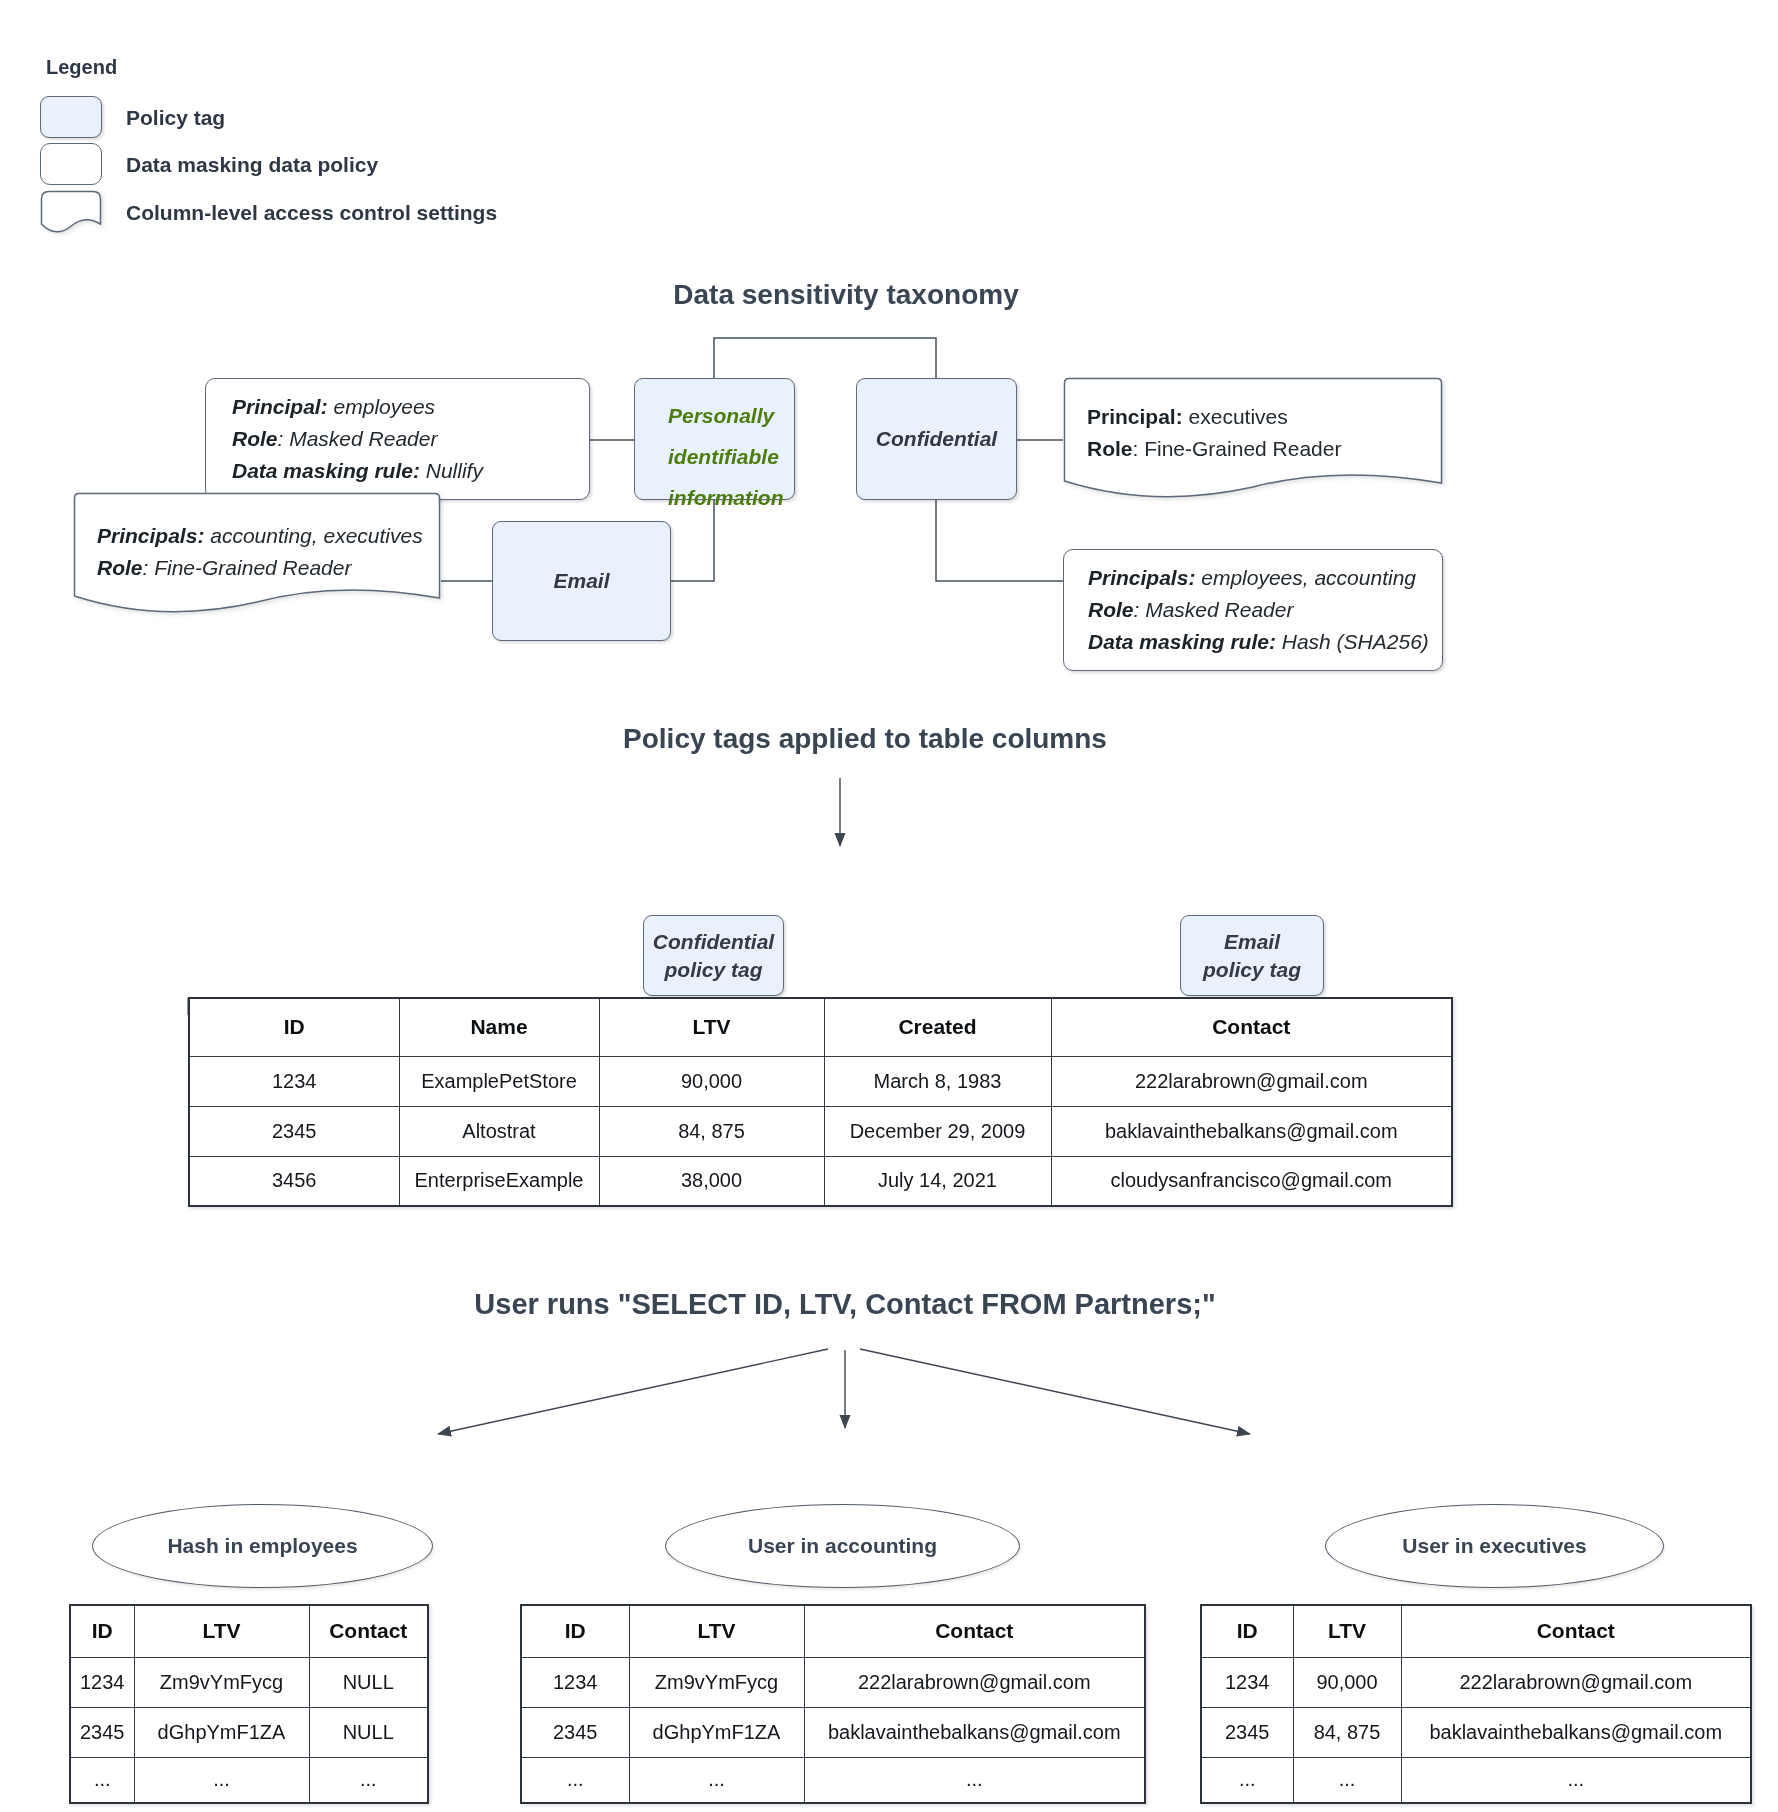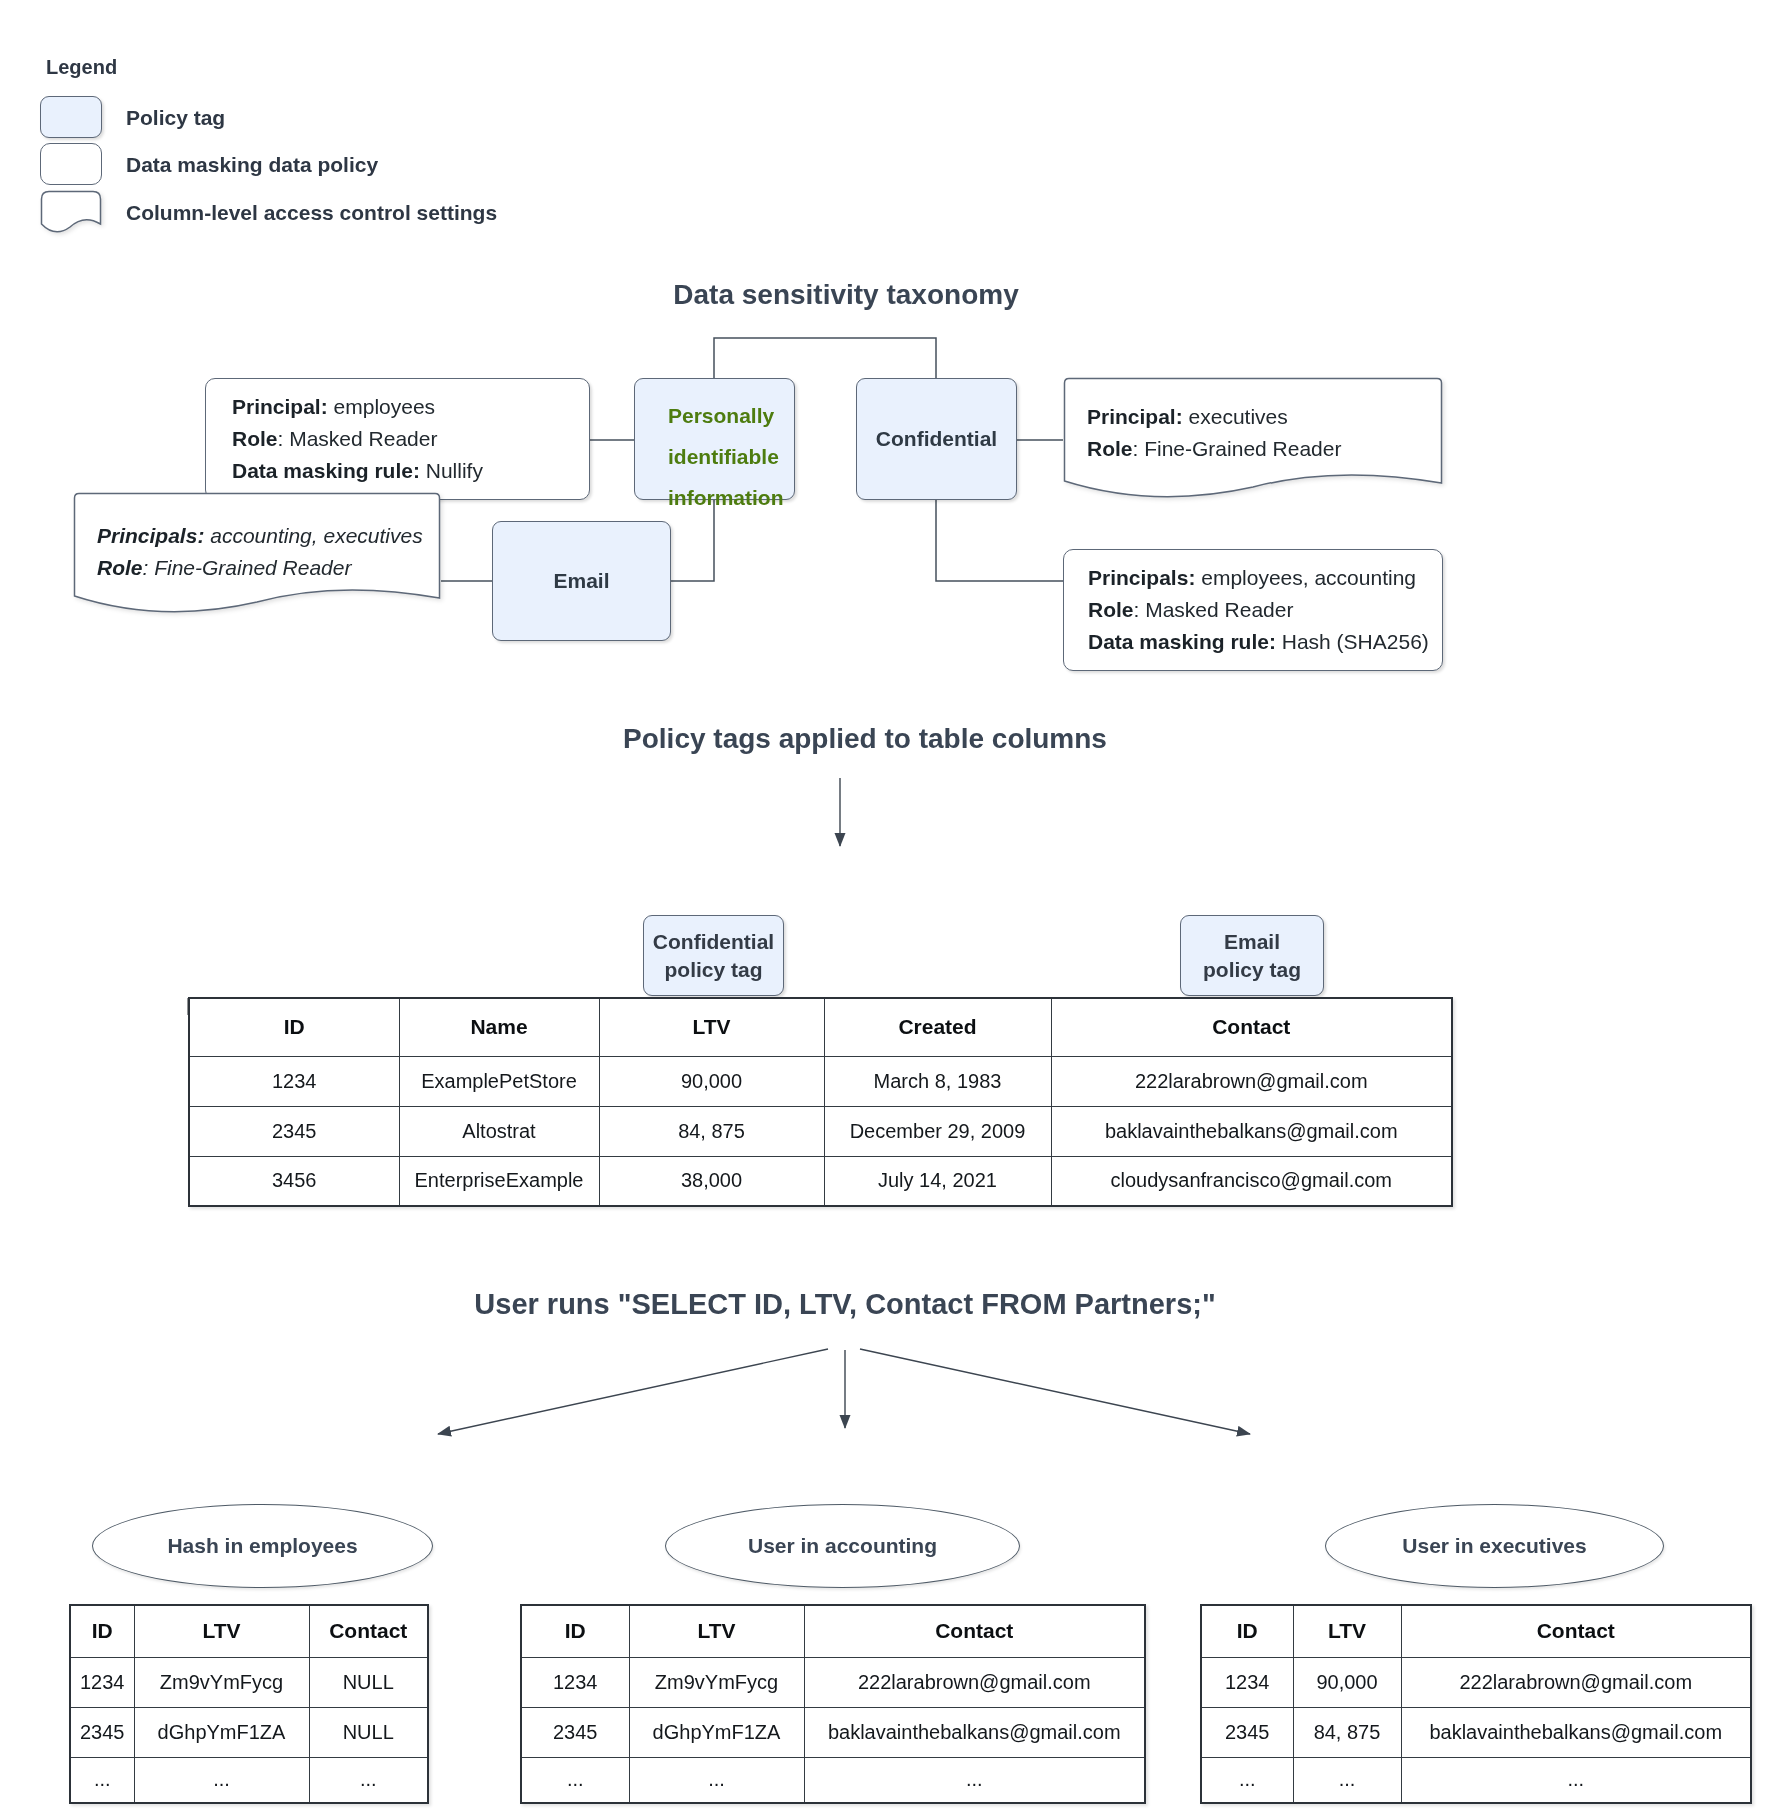--- a/index.html
+++ b/index.html
@@ -1,19 +1,19 @@
 <!DOCTYPE html>
 <html><head>
 <meta charset="utf-8">
 <style>
   html,body{margin:0;padding:0;background:#ffffff;}
   body{width:1778px;height:1812px;position:relative;font-family:"Liberation Sans",sans-serif;color:#1f2730;overflow:hidden;}
   .abs{position:absolute;box-sizing:border-box;}
   .overlay{position:absolute;left:0;top:0;z-index:0;}
-  .shape{position:absolute;box-sizing:border-box;border:1.5px solid #5d6878;background:#fff;z-index:2;}
+  .shape{position:absolute;box-sizing:border-box;border:1.5px solid #5d6878;background:#fff;z-index:2;font-style:italic;}
   .rounded{border-radius:10px;}
   .blue{background:#e9f1fd;border-radius:9px;box-shadow:2px 2px 3px rgba(0,0,0,0.14);}
   .shadow{box-shadow:2px 2px 3px rgba(0,0,0,0.14);}
   .title{position:absolute;font-weight:700;color:#3a4554;text-align:center;z-index:2;}
   .boxtext{font-size:21px;line-height:32px;color:#22292f;}
   .boxtext b{color:#1b2228;}
   .center-label{display:flex;align-items:center;justify-content:center;font-weight:700;color:#2f3a45;}
   .docwrap{position:absolute;z-index:2;filter:drop-shadow(2px 2px 2px rgba(0,0,0,0.12));}
   .docwrap svg{display:block;}
   .doctext{position:absolute;left:24px;z-index:3;}

